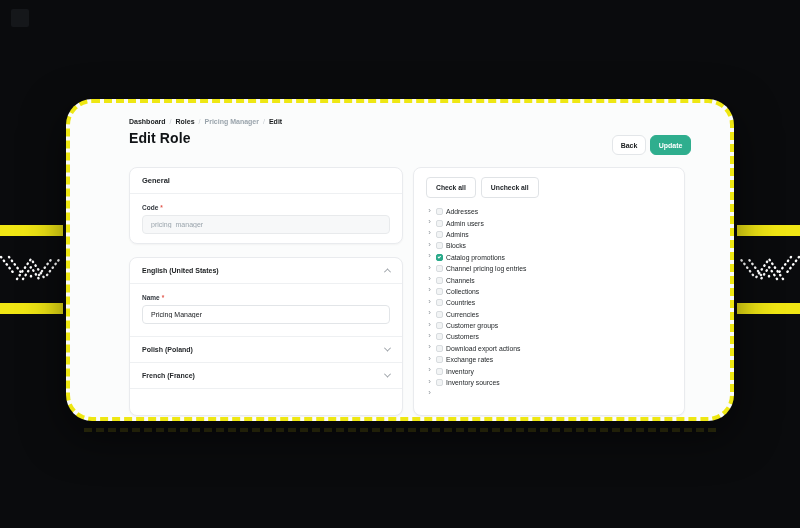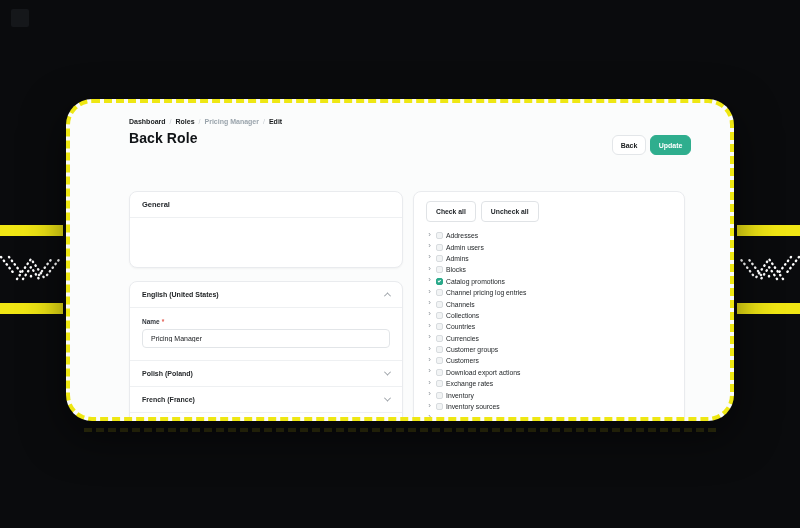--- a/index.html
+++ b/index.html
@@ -43,21 +43,21 @@
     color:#101316; letter-spacing:.1px; }
 
   .btn { display:inline-flex; align-items:center; justify-content:center;
     border-radius:6px; font-size:7px; font-weight:700; cursor:pointer; }
   .btn-back { position:absolute; left:542px; top:32px; width:34px; height:20px;
     background:#ffffff; border:1px solid #e3e6e9; color:#1a1d1f; }
   .btn-update { position:absolute; left:580px; top:32px; width:41px; height:20px;
     background:#2fae8e; border:1px solid #2fae8e; color:#ffffff; }
 
   .panel { position:absolute; background:#ffffff; border:1px solid #e9ebee;
-    border-radius:8px; box-shadow:0 1px 2px rgba(20,24,28,.04); overflow:hidden;margin-top:24px; }
+    border-radius:8px; box-shadow:0 1px 2px rgba(20,24,28,.04); overflow:hidden; }
   .panel-general { left:59px; top:64px; width:274px; height:77px; }
   .panel-translations { left:59px; top:154px; width:274px; height:159px; }
   .panel-permissions { left:343px; top:64px; width:272px; height:249px; }
   .panel-header { height:26px; display:flex; align-items:center; padding:0 12px;
     font-size:7.5px; font-weight:700; color:#23272b; border-bottom:1px solid #eef0f2; }
 
   .field-label { font-size:6.5px; font-weight:700; color:#33383f; }
   .req { color:#e2574c; margin-left:2px; }
   .text-input { display:block; width:100%; height:19px; margin-top:4px;
     border:1px solid #e2e5e8; border-radius:4px; padding:0 8px; font-size:7px;
@@ -129,27 +129,33 @@
   <div class="breadcrumb">
     <span>Dashboard</span>
     <span class="sep">/</span>
     <span>Roles</span>
     <span class="sep">/</span>
     <span class="muted">Pricing Manager</span>
     <span class="sep">/</span>
     <span>Edit</span>
   </div>
 
-  <div class="page-title">Back Role</div>
+  <div class="page-title">Edit Role</div>
 
   <button class="btn btn-back">Back</button>
   <button class="btn btn-update">Update</button>
 
   <div class="panel panel-general">
     <div class="panel-header">General</div>
+    <div class="general-body">
+      <div class="field-label">
+        <span>Code</span><span class="req">*</span>
+      </div>
+      <input class="text-input disabled" type="text" readonly="" value="pricing_manager" style="">
+    </div>
   </div>
 
   <div class="panel panel-translations">
     <div class="acc-row">
       <span class="acc-label">English (United States)</span>
       <span class="chev up"></span>
     </div>
     <div class="acc-body">
       <div class="field-label">
         <span>Name</span><span class="req">*</span>

